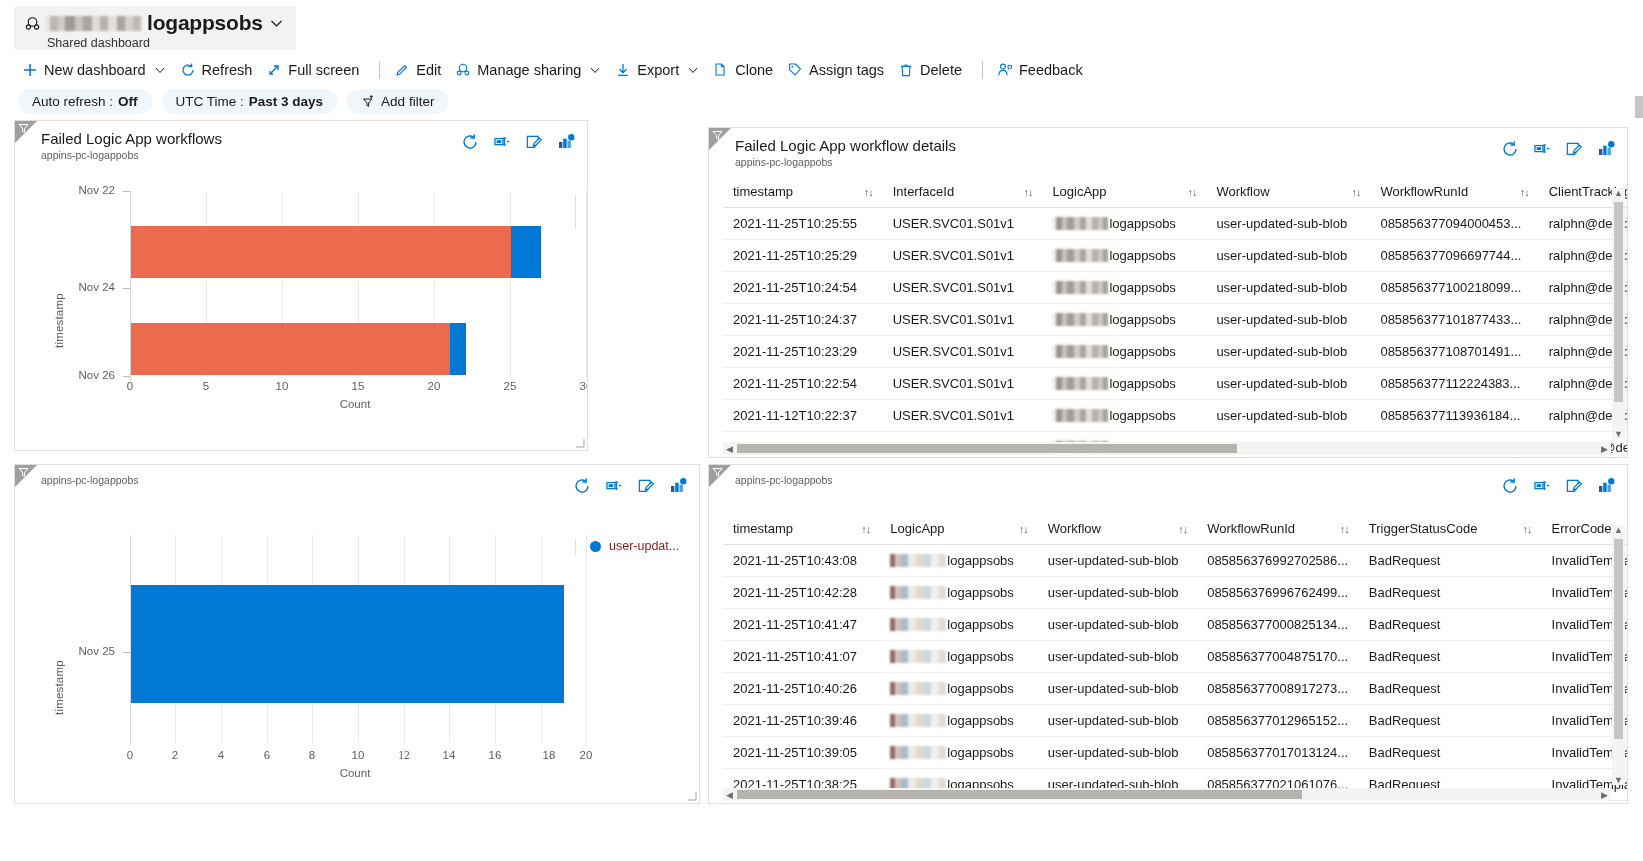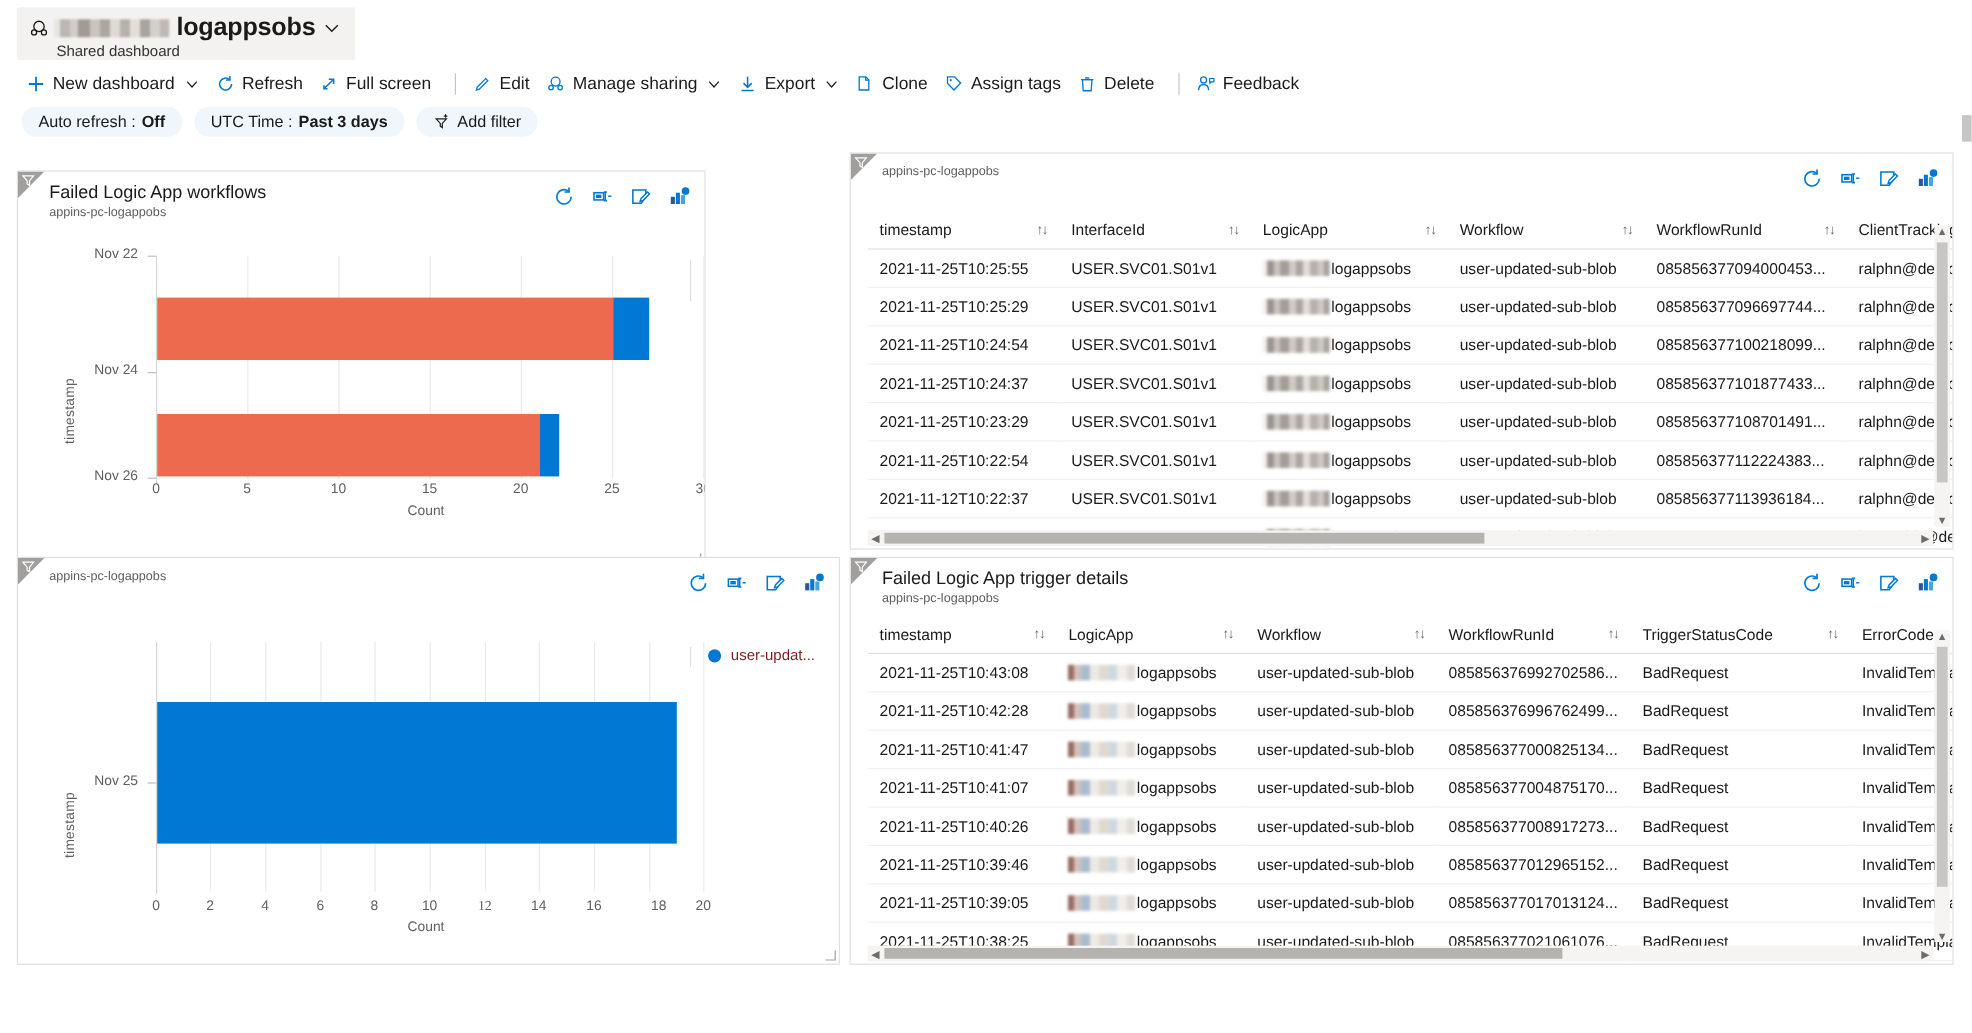--- a/index.html
+++ b/index.html
@@ -85,21 +85,21 @@
   }
   .pill b { font-weight: 700; }
 
   
   .tile {
     position: absolute;
     background: #ffffff;
     border: 1px solid #e1dfdd;
     overflow: hidden;
   }
-  #tile-wf   { left: 14px;  top: 142px; width: 574px; height: 331px; }
+  #tile-wf   { left: 14px;  top: 120px; width: 574px; height: 331px; }
   #tile-wfd  { left: 708px; top: 127px; width: 920px; height: 331px; }
   #tile-tg   { left: 14px;  top: 464px; width: 686px; height: 340px; }
   #tile-tgd  { left: 708px; top: 464px; width: 920px; height: 340px; }
 
   .corner {
     position: absolute; left: 0; top: 0;
     width: 0; height: 0;
     border-left: 22px solid #a19f9d;
     border-bottom: 22px solid transparent;
   }
@@ -503,20 +503,21 @@
 
 <div class="tile" id="tile-wfd">
   <div class="corner"></div>
   <span class="corner-ico">
     <svg class="ic" width="11" height="11" viewBox="0 0 11 11">
         <path d="M1 1.5 H10 L6.6 5.6 V9.5 L4.6 8.3 V5.6 Z" fill="none" stroke="#ffffff" stroke-width="1"></path>
       </svg>
   </span>
 
   <div class="tile-head">
+    <div class="tile-title">Failed Logic App workflow details</div>
     <div class="tile-sub">appins-pc-logappobs</div>
     <div class="tile-actions">
       <span class="act">
         <svg class="ic" width="18" height="18" viewBox="0 0 18 18">
           <path d="M15 9 A6 6 0 1 1 12.6 4.2" fill="none" stroke="#0078d4" stroke-width="1.4"></path>
           <path d="M13.2 1.2 L13.2 5 L9.4 5" fill="none" stroke="#0078d4" stroke-width="1.4"></path>
         </svg>
       </span>
       <span class="act">
         <svg class="ic" width="18" height="18" viewBox="0 0 18 18">
@@ -767,21 +768,20 @@
 
 <div class="tile" id="tile-tgd">
   <div class="corner"></div>
   <span class="corner-ico">
     <svg class="ic" width="11" height="11" viewBox="0 0 11 11">
         <path d="M1 1.5 H10 L6.6 5.6 V9.5 L4.6 8.3 V5.6 Z" fill="none" stroke="#ffffff" stroke-width="1"></path>
       </svg>
   </span>
 
   <div class="tile-head">
-    <div class="tile-title">Failed Logic App trigger details</div>
     <div class="tile-sub">appins-pc-logappobs</div>
     <div class="tile-actions">
       <span class="act">
         <svg class="ic" width="18" height="18" viewBox="0 0 18 18">
           <path d="M15 9 A6 6 0 1 1 12.6 4.2" fill="none" stroke="#0078d4" stroke-width="1.4"></path>
           <path d="M13.2 1.2 L13.2 5 L9.4 5" fill="none" stroke="#0078d4" stroke-width="1.4"></path>
         </svg>
       </span>
       <span class="act">
         <svg class="ic" width="18" height="18" viewBox="0 0 18 18">

